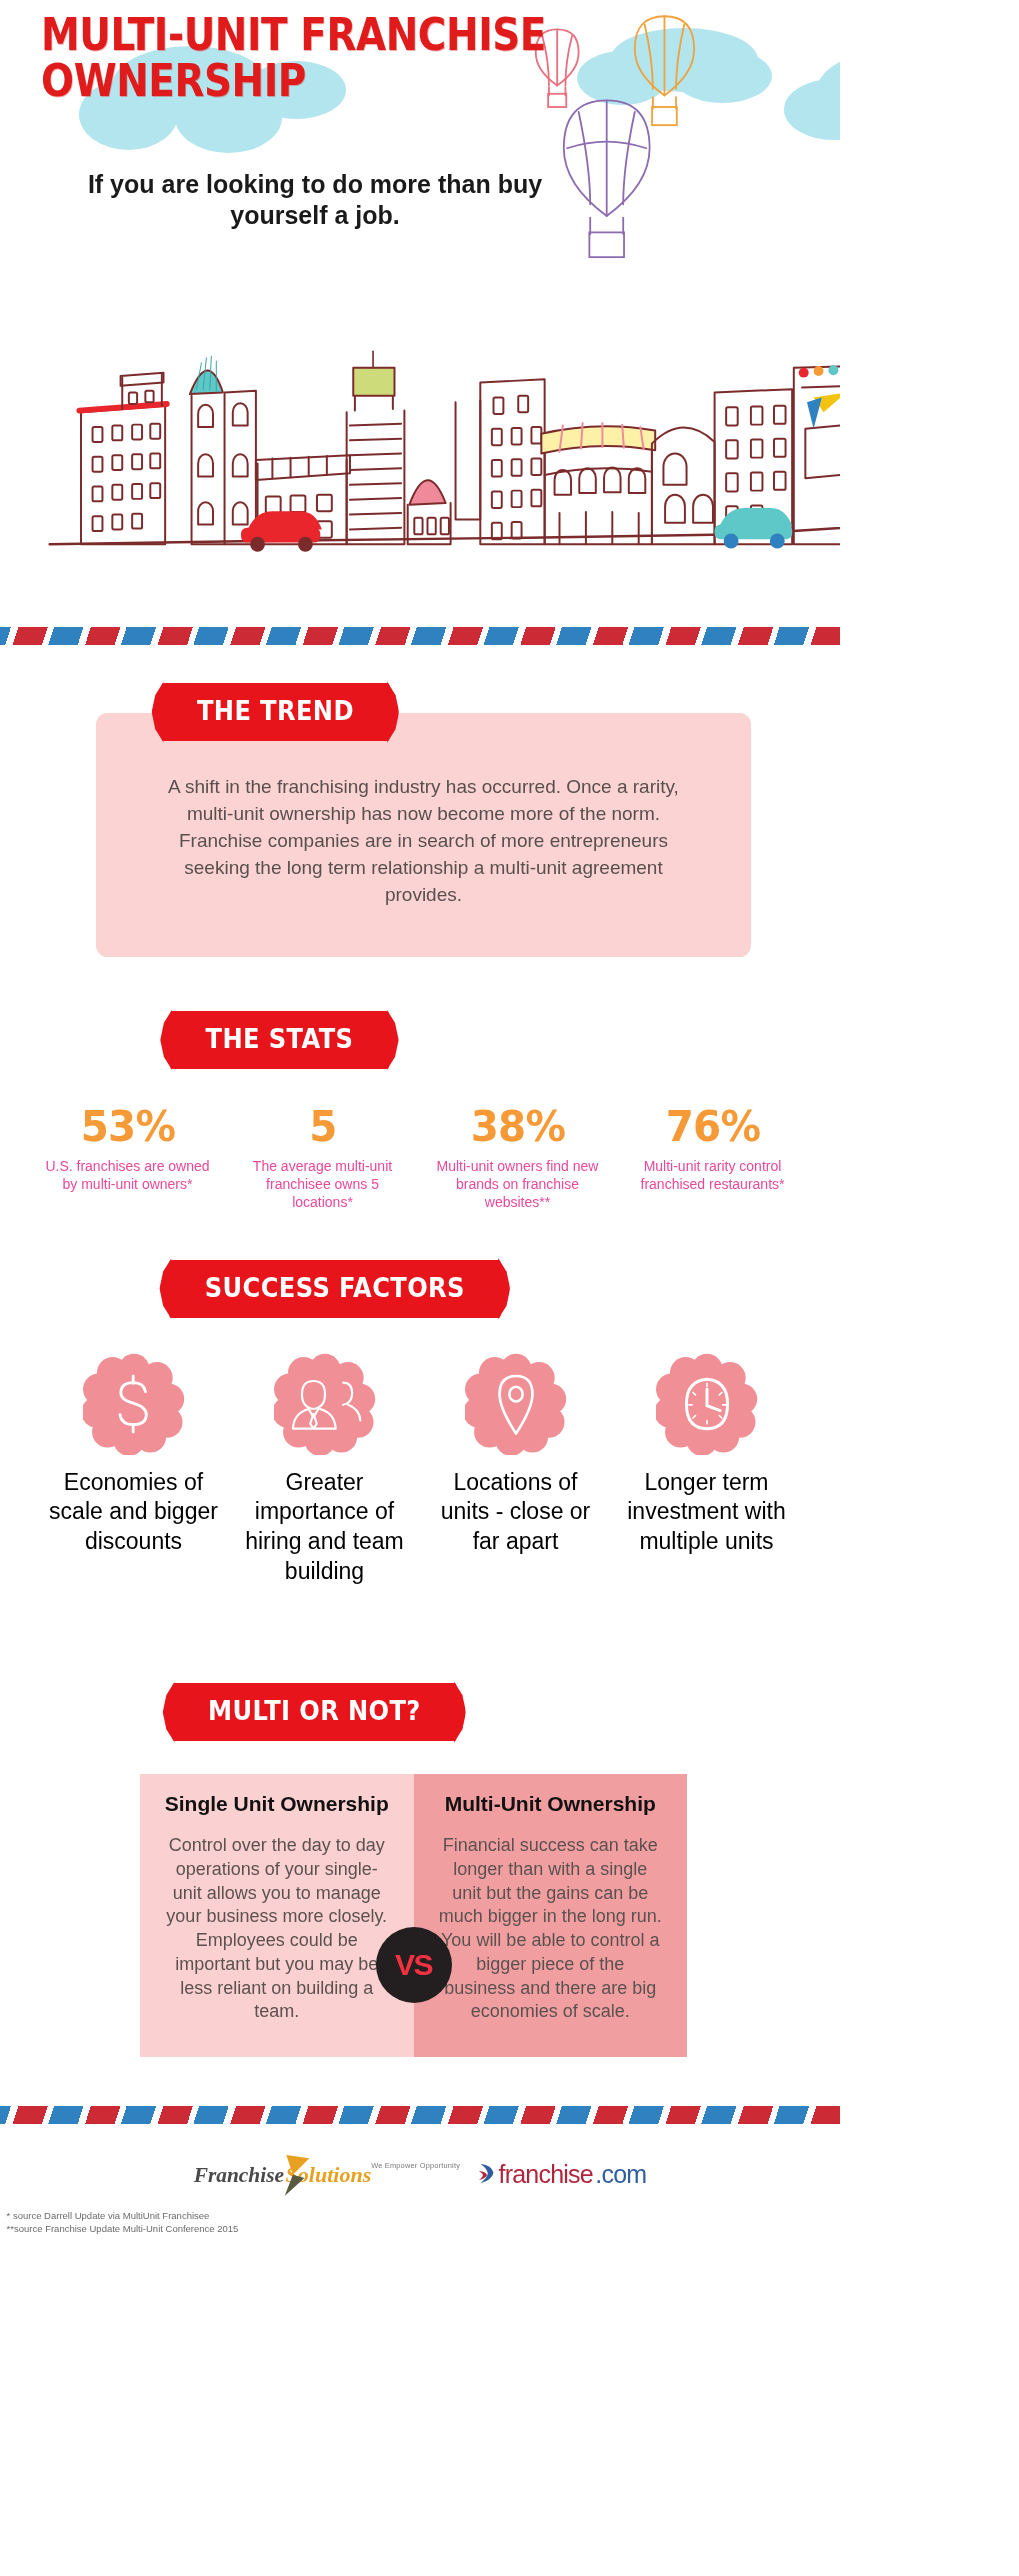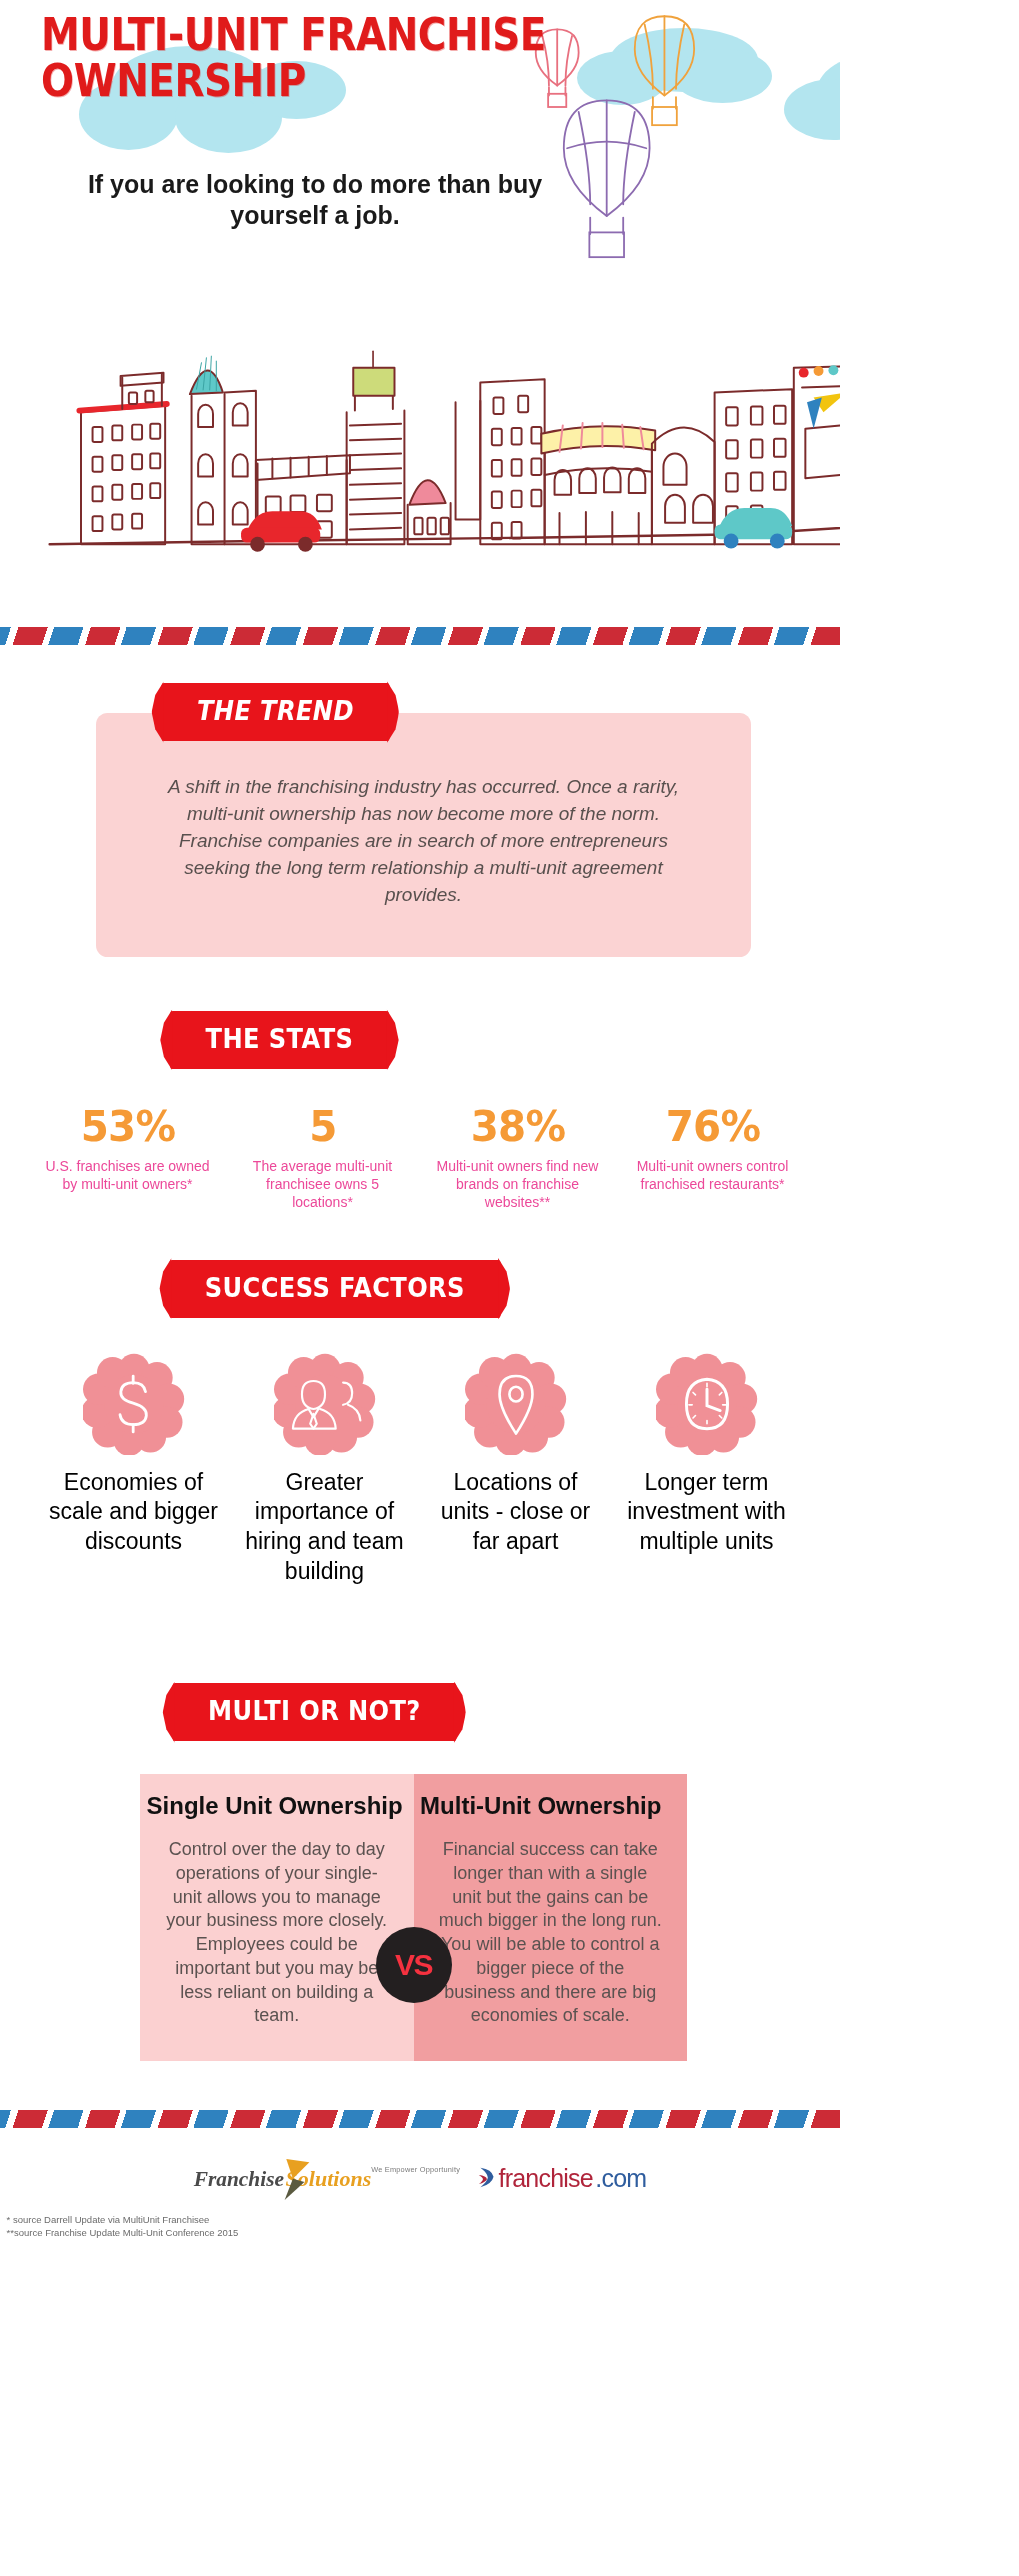--- a/index.html
+++ b/index.html
@@ -81,21 +81,21 @@
     background: #e8141b;
   }
   .ribbon::before { left: -10.7px; border-radius: 60% 0 0 60% / 50% 0 0 50%;
     clip-path: polygon(100% 0, 30% 22%, 0 50%, 30% 78%, 100% 100%); }
   .ribbon::after { right: -10.7px;
     clip-path: polygon(0 0, 70% 22%, 100% 50%, 70% 78%, 0 100%); }
 
   .ribbon-holder { text-align: left; }
 
   
-  .trend-section { position: relative; padding-top: 38px; font-style: italic; }
+  .trend-section { position: relative; padding-top: 38px; }
   .trend-ribbon-pos { padding-left: 153px; position: relative; z-index: 3; }
   .trend-card {
     margin: -28px 89px 0 96px;
     background: #fbd3d3;
     border-radius: 11.5px;
     padding: 61px 54px 48px 54px;
     min-height: 214px;
   }
   .trend-text {
     text-align: center;
@@ -154,22 +154,22 @@
 
   .compare-wrap {
     position: relative;
     margin: 33px 153px 0 140px;
     display: flex;
   }
   .compare-col { width: 50%; }
   .compare-col.single { background: #fbd0d0; }
   .compare-col.multi  { background: #f19ea0; }
   .compare-head {
-    text-align: left;
-    font-size: 24px;
+    text-align: center;
+    font-size: 21px;
     font-weight: bold;
     color: #111;
     padding: 18px 6.6px 5px 6.6px;
   }
   .compare-body {
     text-align: center;
     font-size: 18px;
     line-height: 1.32;
     color: #5b5250;
     padding: 13px 25px 33px 25px;
@@ -458,21 +458,21 @@
       <div class="stat-col">
         <div class="stat-number">5</div>
         <div class="stat-caption">The average multi-unit franchisee owns 5 locations*</div>
       </div>
       <div class="stat-col">
         <div class="stat-number">38%</div>
         <div class="stat-caption">Multi-unit owners find new brands on franchise websites**</div>
       </div>
       <div class="stat-col">
         <div class="stat-number">76%</div>
-        <div class="stat-caption">Multi-unit owners control franchised restaurants*</div>
+        <div class="stat-caption">Multi-unit rarity control franchised restaurants*</div>
       </div>
     </div>
   </div>
 
   <div class="success-section">
     <div class="success-ribbon-pos ribbon-holder">
       <span class="ribbon">Success Factors</span>
     </div>
     <div class="success-grid">
 

